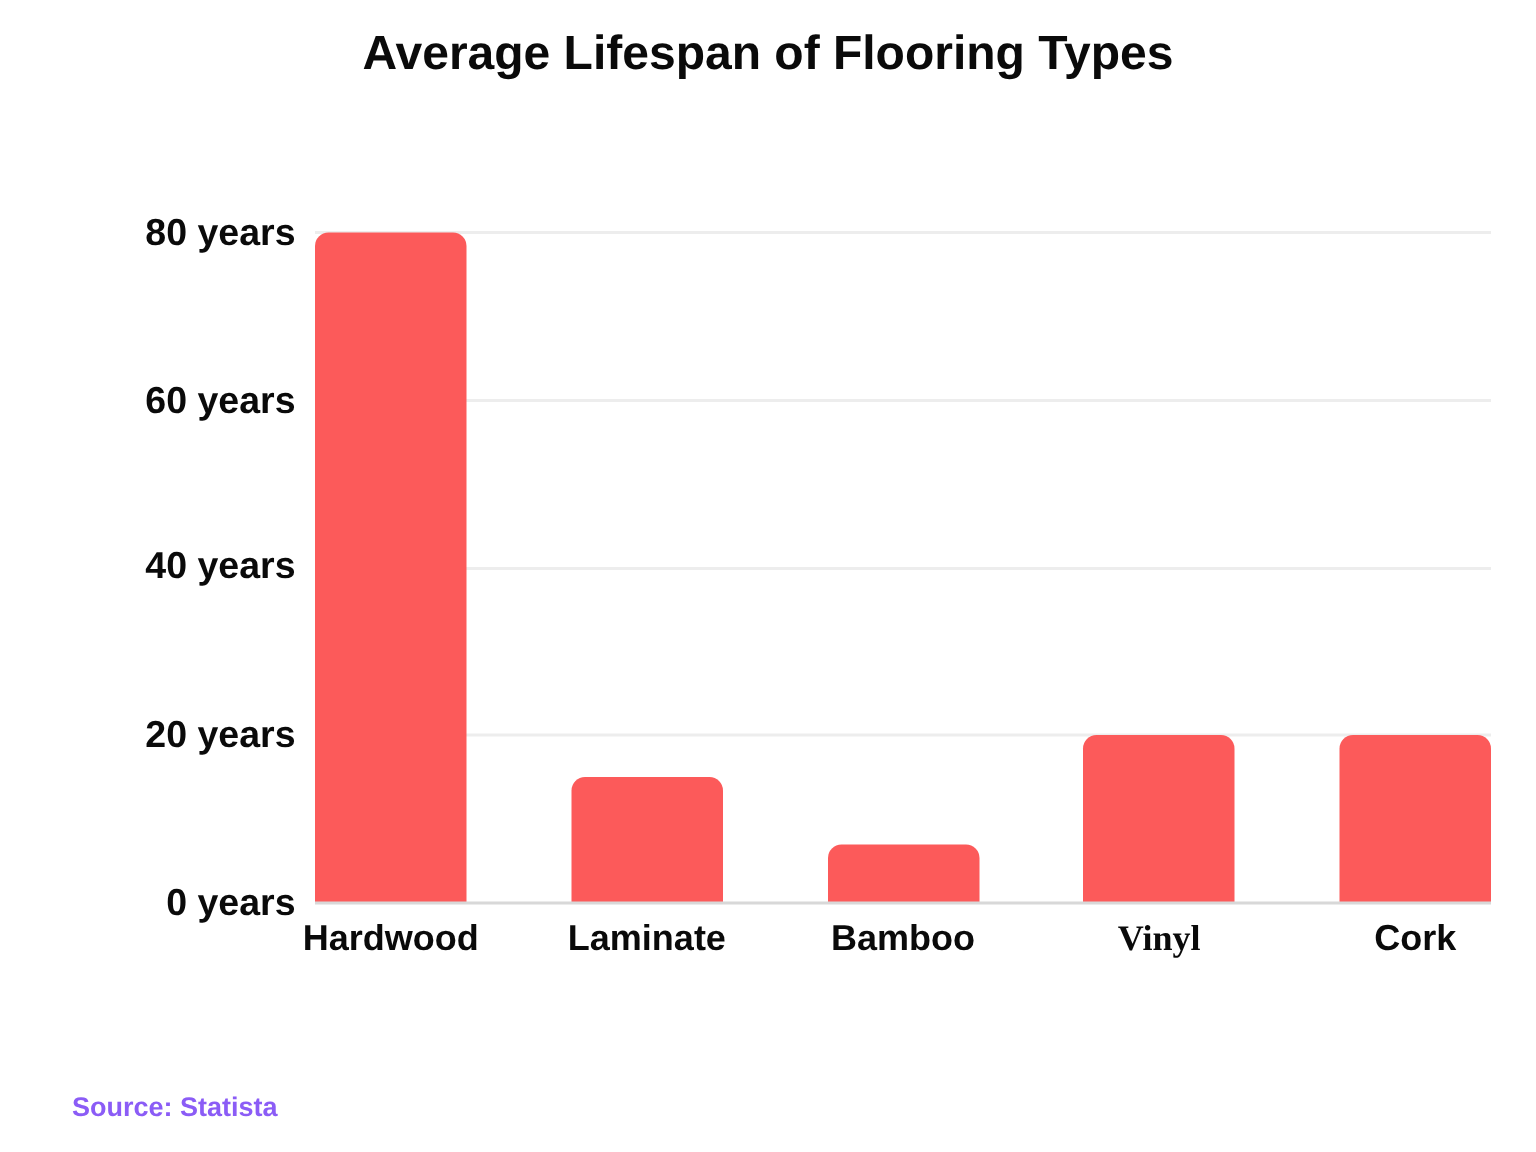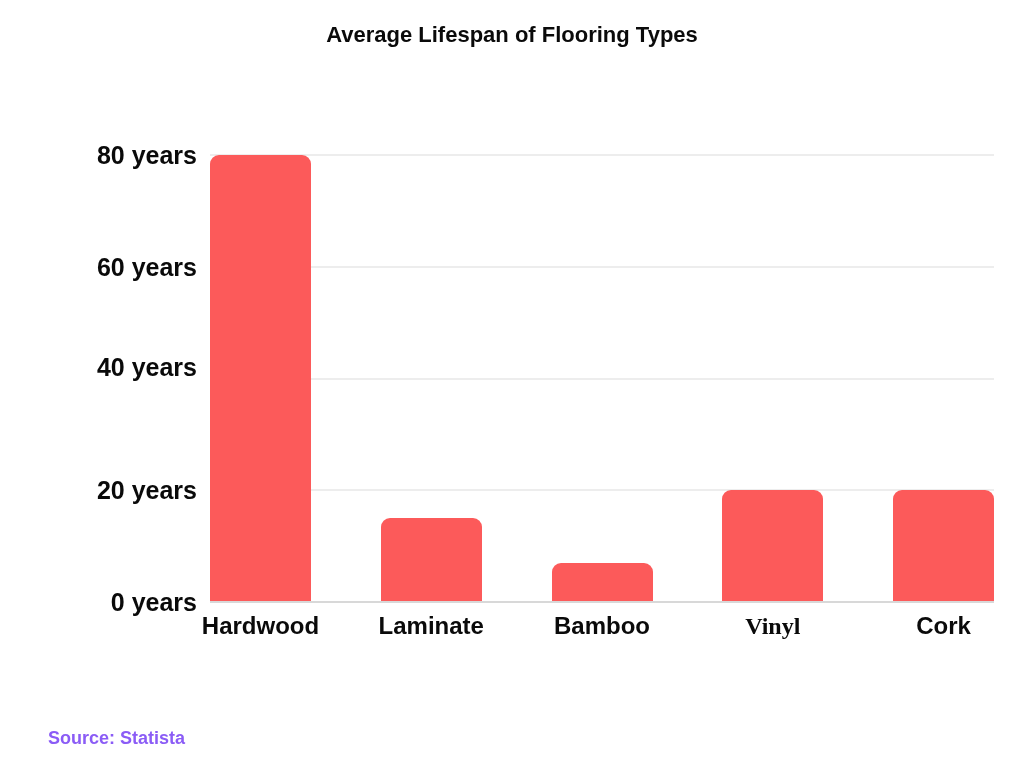--- a/index.html
+++ b/index.html
@@ -8,21 +8,21 @@
     background: #ffffff;
     font-family: "Liberation Sans", sans-serif;
     overflow: hidden;
     position: relative;
     color: #0a0a0a;
   }
   .title {
     position: absolute;
     top: 14px; left: 0; width: 1024px;
     text-align: center;
-    font-size: 22px;
+    font-size: 32px;
     font-weight: 700;
     line-height: 42px;
     letter-spacing: 0px;
     color: #0a0a0a;
   }
   .chart {
     position: absolute;
     left: 0; top: 155px;
     width: 1024px; height: 447px;
   }
@@ -95,21 +95,21 @@
 </style>
 </head>
 <body style="--bar-color: #FC5A5A; --gridline-color: #EDEDED; --baseline-color: #D8D8D8; background: rgb(255, 255, 255);">
 
 <div class="title">Average Lifespan of Flooring Types</div>
 
 <div class="chart">
   <div class="y-axis-labels">
       <div class="ytick" style="top: 431px; text-align: right;">0 years</div>
       <div class="ytick" style="top: 319.25px;">20 years</div>
-      <div class="ytick" style="top: 196px;">40 years</div>
+      <div class="ytick" style="top: 206px;">40 years</div>
       <div class="ytick" style="top: 95.75px;">60 years</div>
       <div class="ytick" style="top: -16px;">80 years</div>
     </div>
   <div class="plot-area">
     <div class="gridlines-layer">
         <div class="gridline" style="bottom: 110.75px;"></div>
         <div class="gridline" style="bottom: 222.5px;"></div>
         <div class="gridline" style="bottom: 334.25px;"></div>
         <div class="gridline" style="bottom: 446px;"></div>
       </div>

